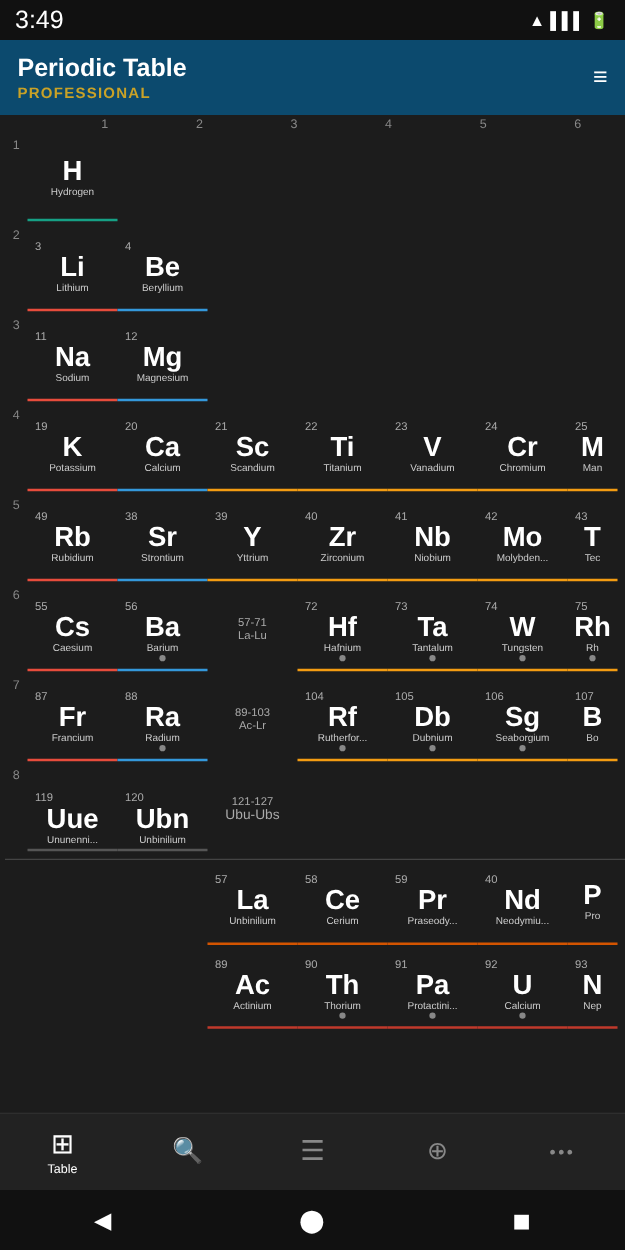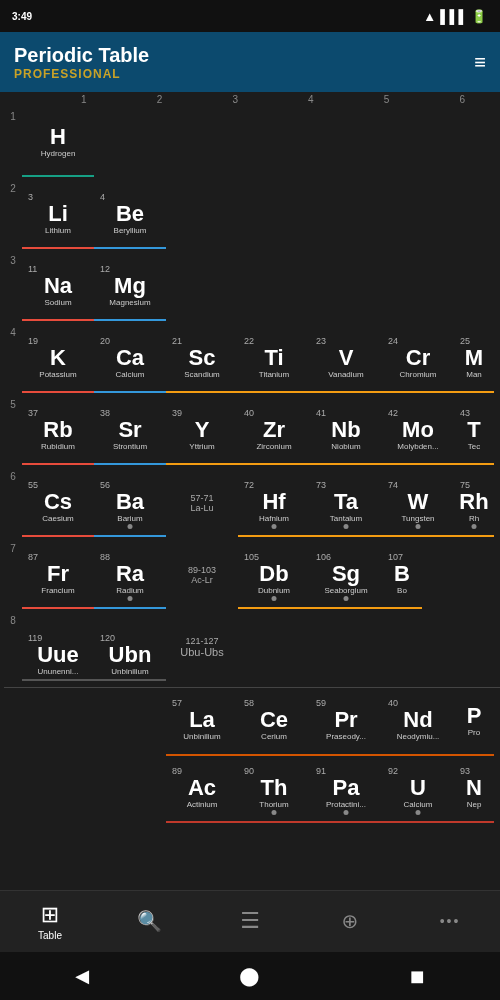--- a/index.html
+++ b/index.html
@@ -17,22 +17,22 @@
     .status-bar {
       background: #111;
       display: flex;
       justify-content: space-between;
       align-items: center;
       padding: 6px 12px;
       height: 32px;
     }
     .status-time {
       color: #fff;
-      font-size: 10px;
-      font-weight: bold;
+      font-size: 20px;
+      font-weight: normal;
     }
     .status-icons {
       display: flex;
       align-items: center;
       gap: 4px;
     }
     .status-icon {
       color: #fff;
       font-size: 13px;
     }
@@ -356,21 +356,21 @@
           <span class="cell-symbol">M</span>
           <span class="cell-name">Man</span>
         </div>
       </div>
     </div>
 
     <div class="period-row">
       <div class="period-num">5</div>
       <div class="period-cells">
         <div class="cell alkali-metal">
-          <span class="cell-num">37</span>
+          <span class="cell-num">49</span>
           <span class="cell-symbol">Rb</span>
           <span class="cell-name">Rubidium</span>
         </div>
         <div class="cell alkaline-earth">
           <span class="cell-num">38</span>
           <span class="cell-symbol">Sr</span>
           <span class="cell-name">Strontium</span>
         </div>
         <div class="cell transition-metal">
           <span class="cell-num">39</span>
@@ -455,20 +455,26 @@
         </div>
         <div class="cell alkaline-earth">
           <span class="cell-num">88</span>
           <span class="cell-symbol">Ra</span>
           <span class="cell-name">Radium</span>
           <div class="dot"></div>
         </div>
         <div class="range-cell">
           <span style="font-size:9px;color:#aaa;">89-103</span>
           <span style="font-size:9px;color:#aaa;">Ac-Lr</span>
+        </div>
+        <div class="cell transition-metal">
+          <span class="cell-num">104</span>
+          <span class="cell-symbol">Rf</span>
+          <span class="cell-name">Rutherfor...</span>
+          <div class="dot"></div>
         </div>
         <div class="cell transition-metal">
           <span class="cell-num">105</span>
           <span class="cell-symbol">Db</span>
           <span class="cell-name">Dubnium</span>
           <div class="dot"></div>
         </div>
         <div class="cell transition-metal">
           <span class="cell-num">106</span>
           <span class="cell-symbol">Sg</span>

